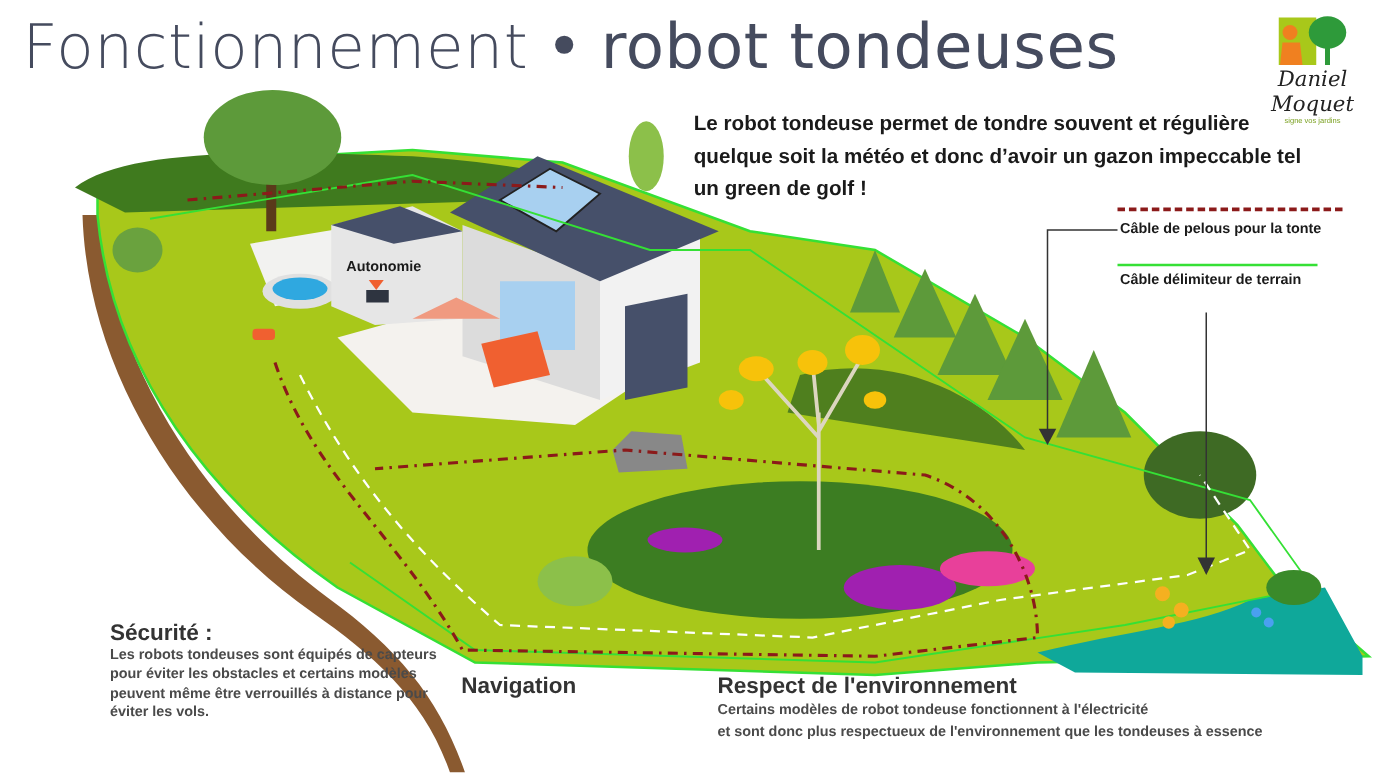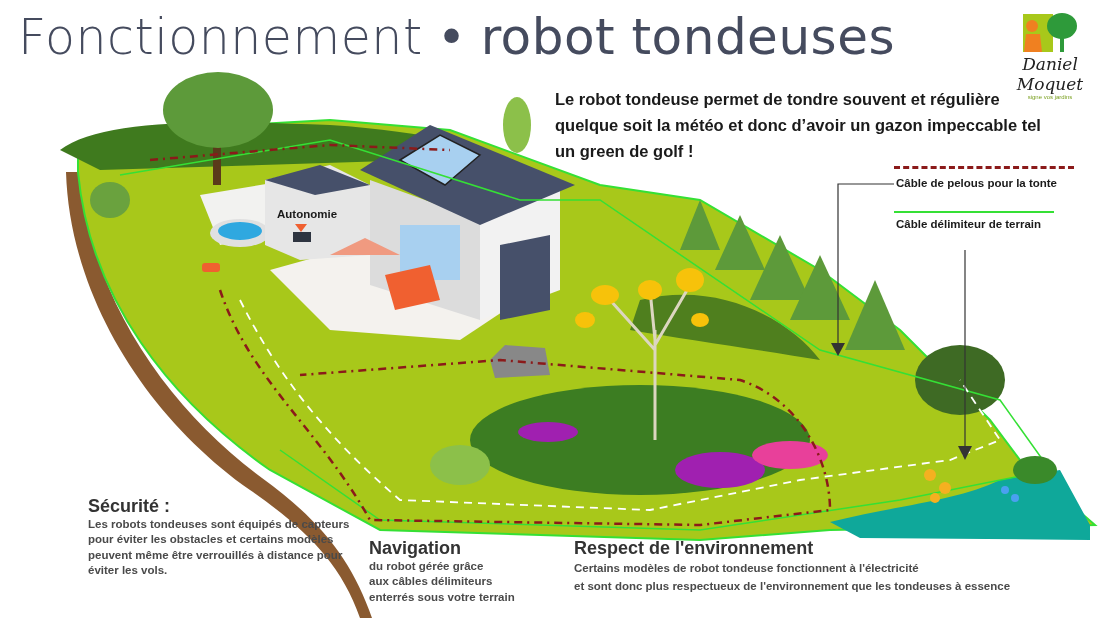--- a/index.html
+++ b/index.html
@@ -154,22 +154,19 @@
 <div class="block secu">
   <h2>Sécurité :</h2>
   <p>Les robots tondeuses sont équipés de capteurs
 pour éviter les obstacles et certains modèles
 peuvent même être verrouillés à distance pour
 éviter les vols.</p>
 </div>
 
 <div class="block nav">
   <h2>Navigation</h2>
-  <p>du robot gérée grâce
-aux câbles délimiteurs
-enterrés sous votre terrain</p>
 </div>
 
 <div class="block env">
   <h2>Respect de l'environnement</h2>
   <p>Certains modèles de robot tondeuse fonctionnent à l'électricité
 et sont donc plus respectueux de l'environnement que les tondeuses à essence</p>
 </div>
 
 </body></html>

